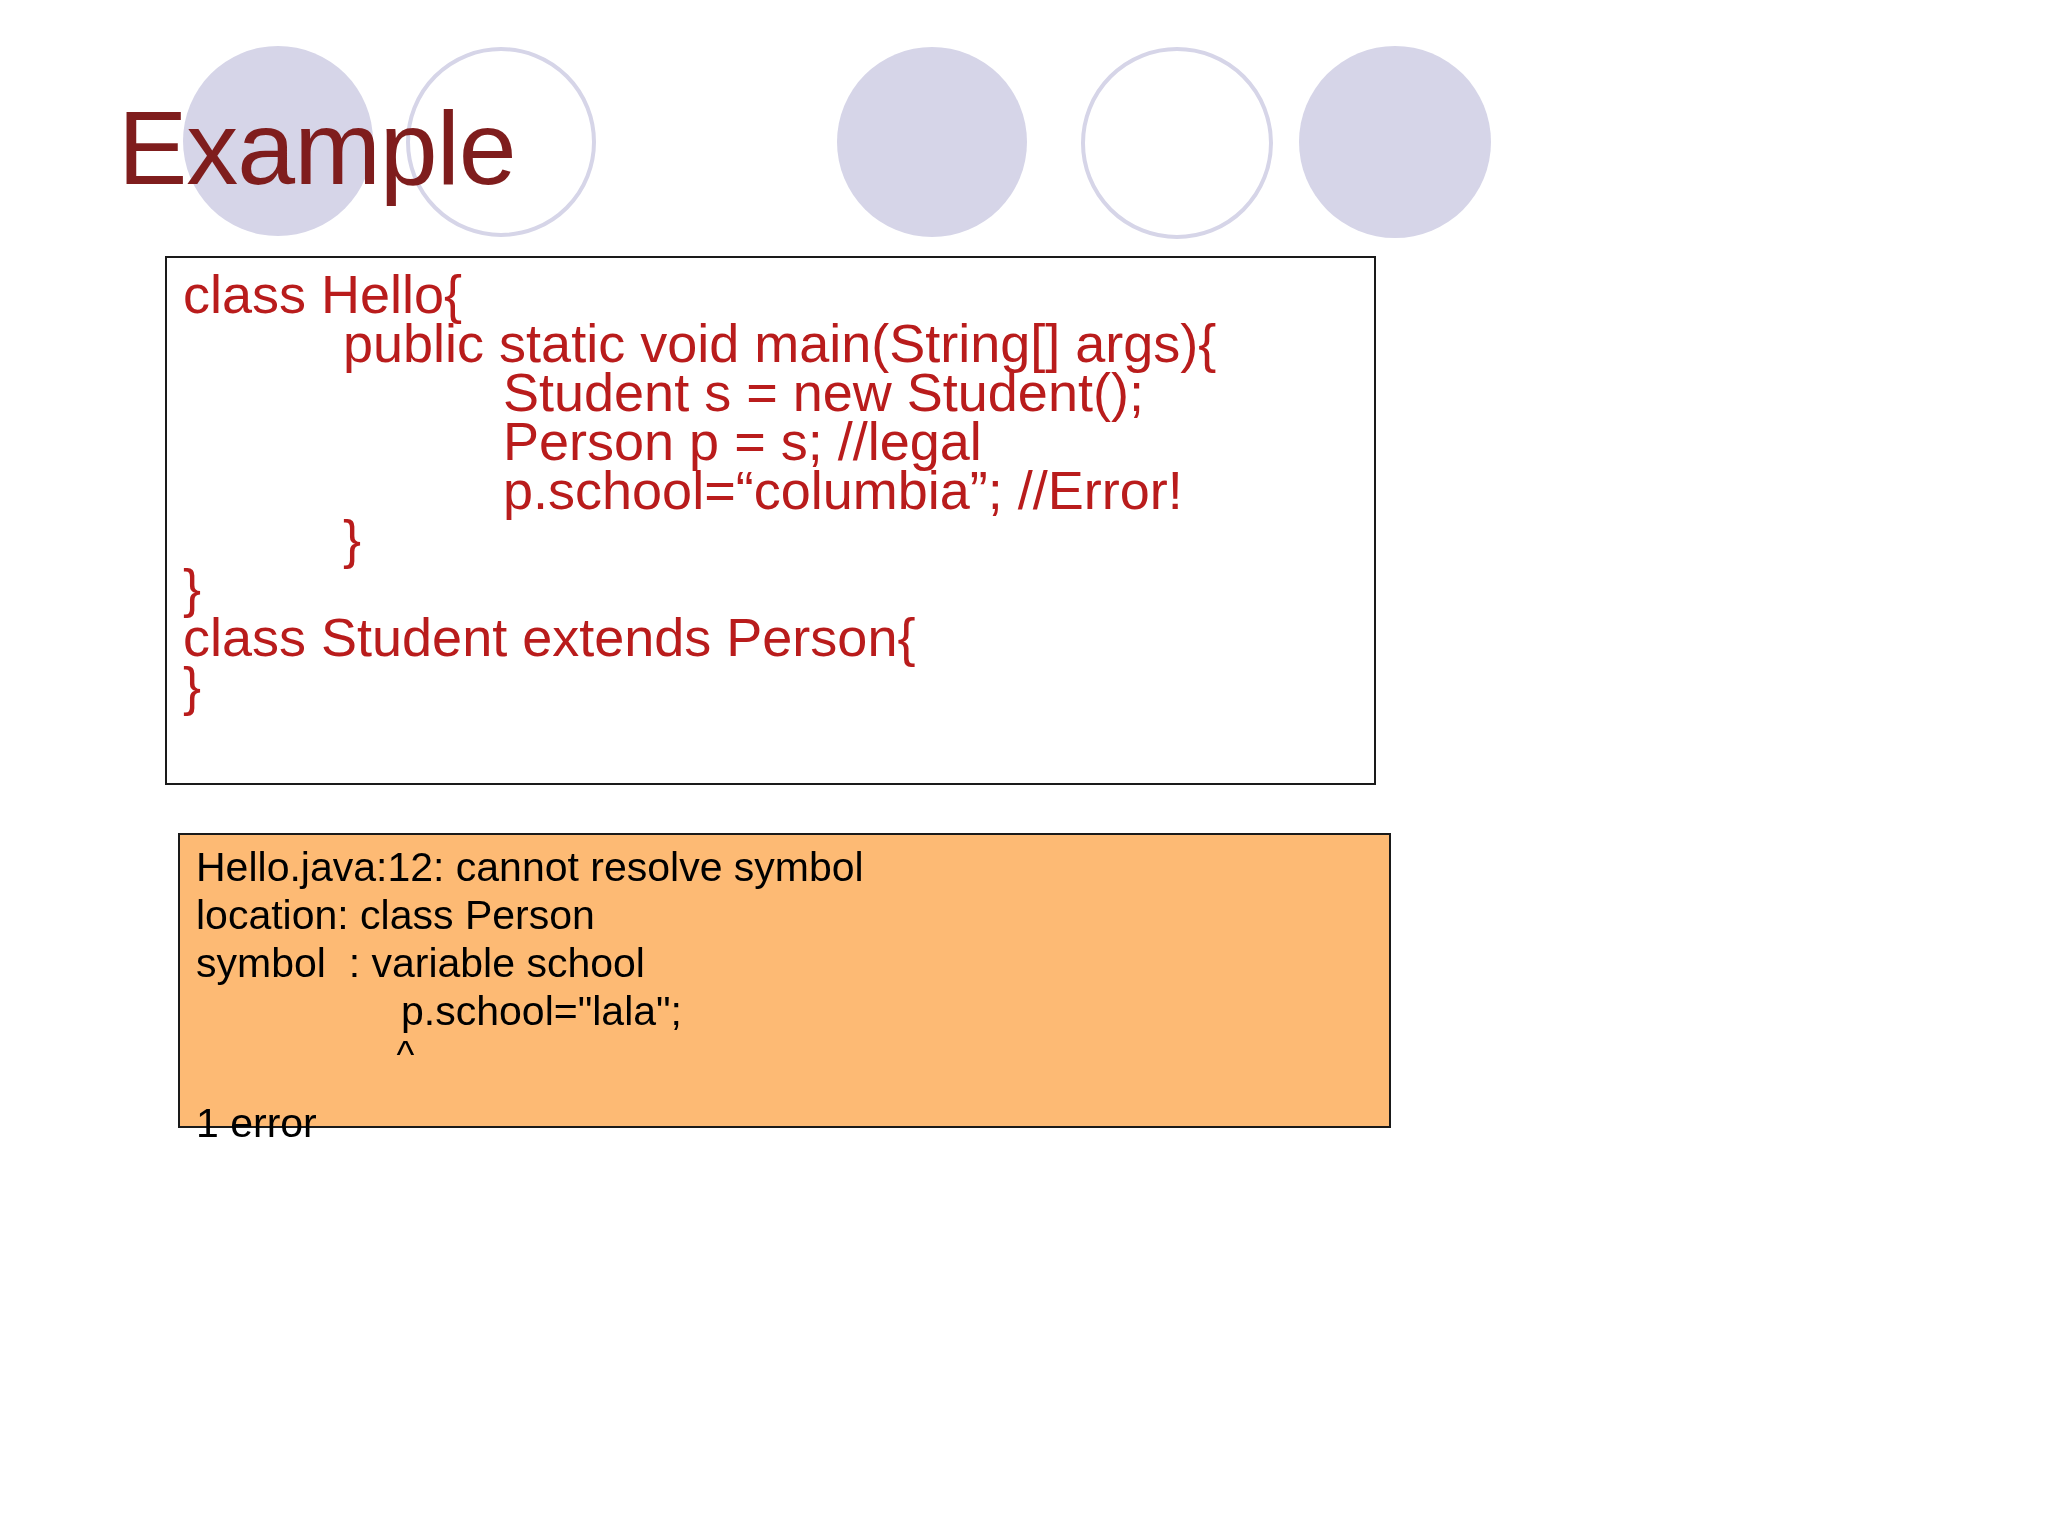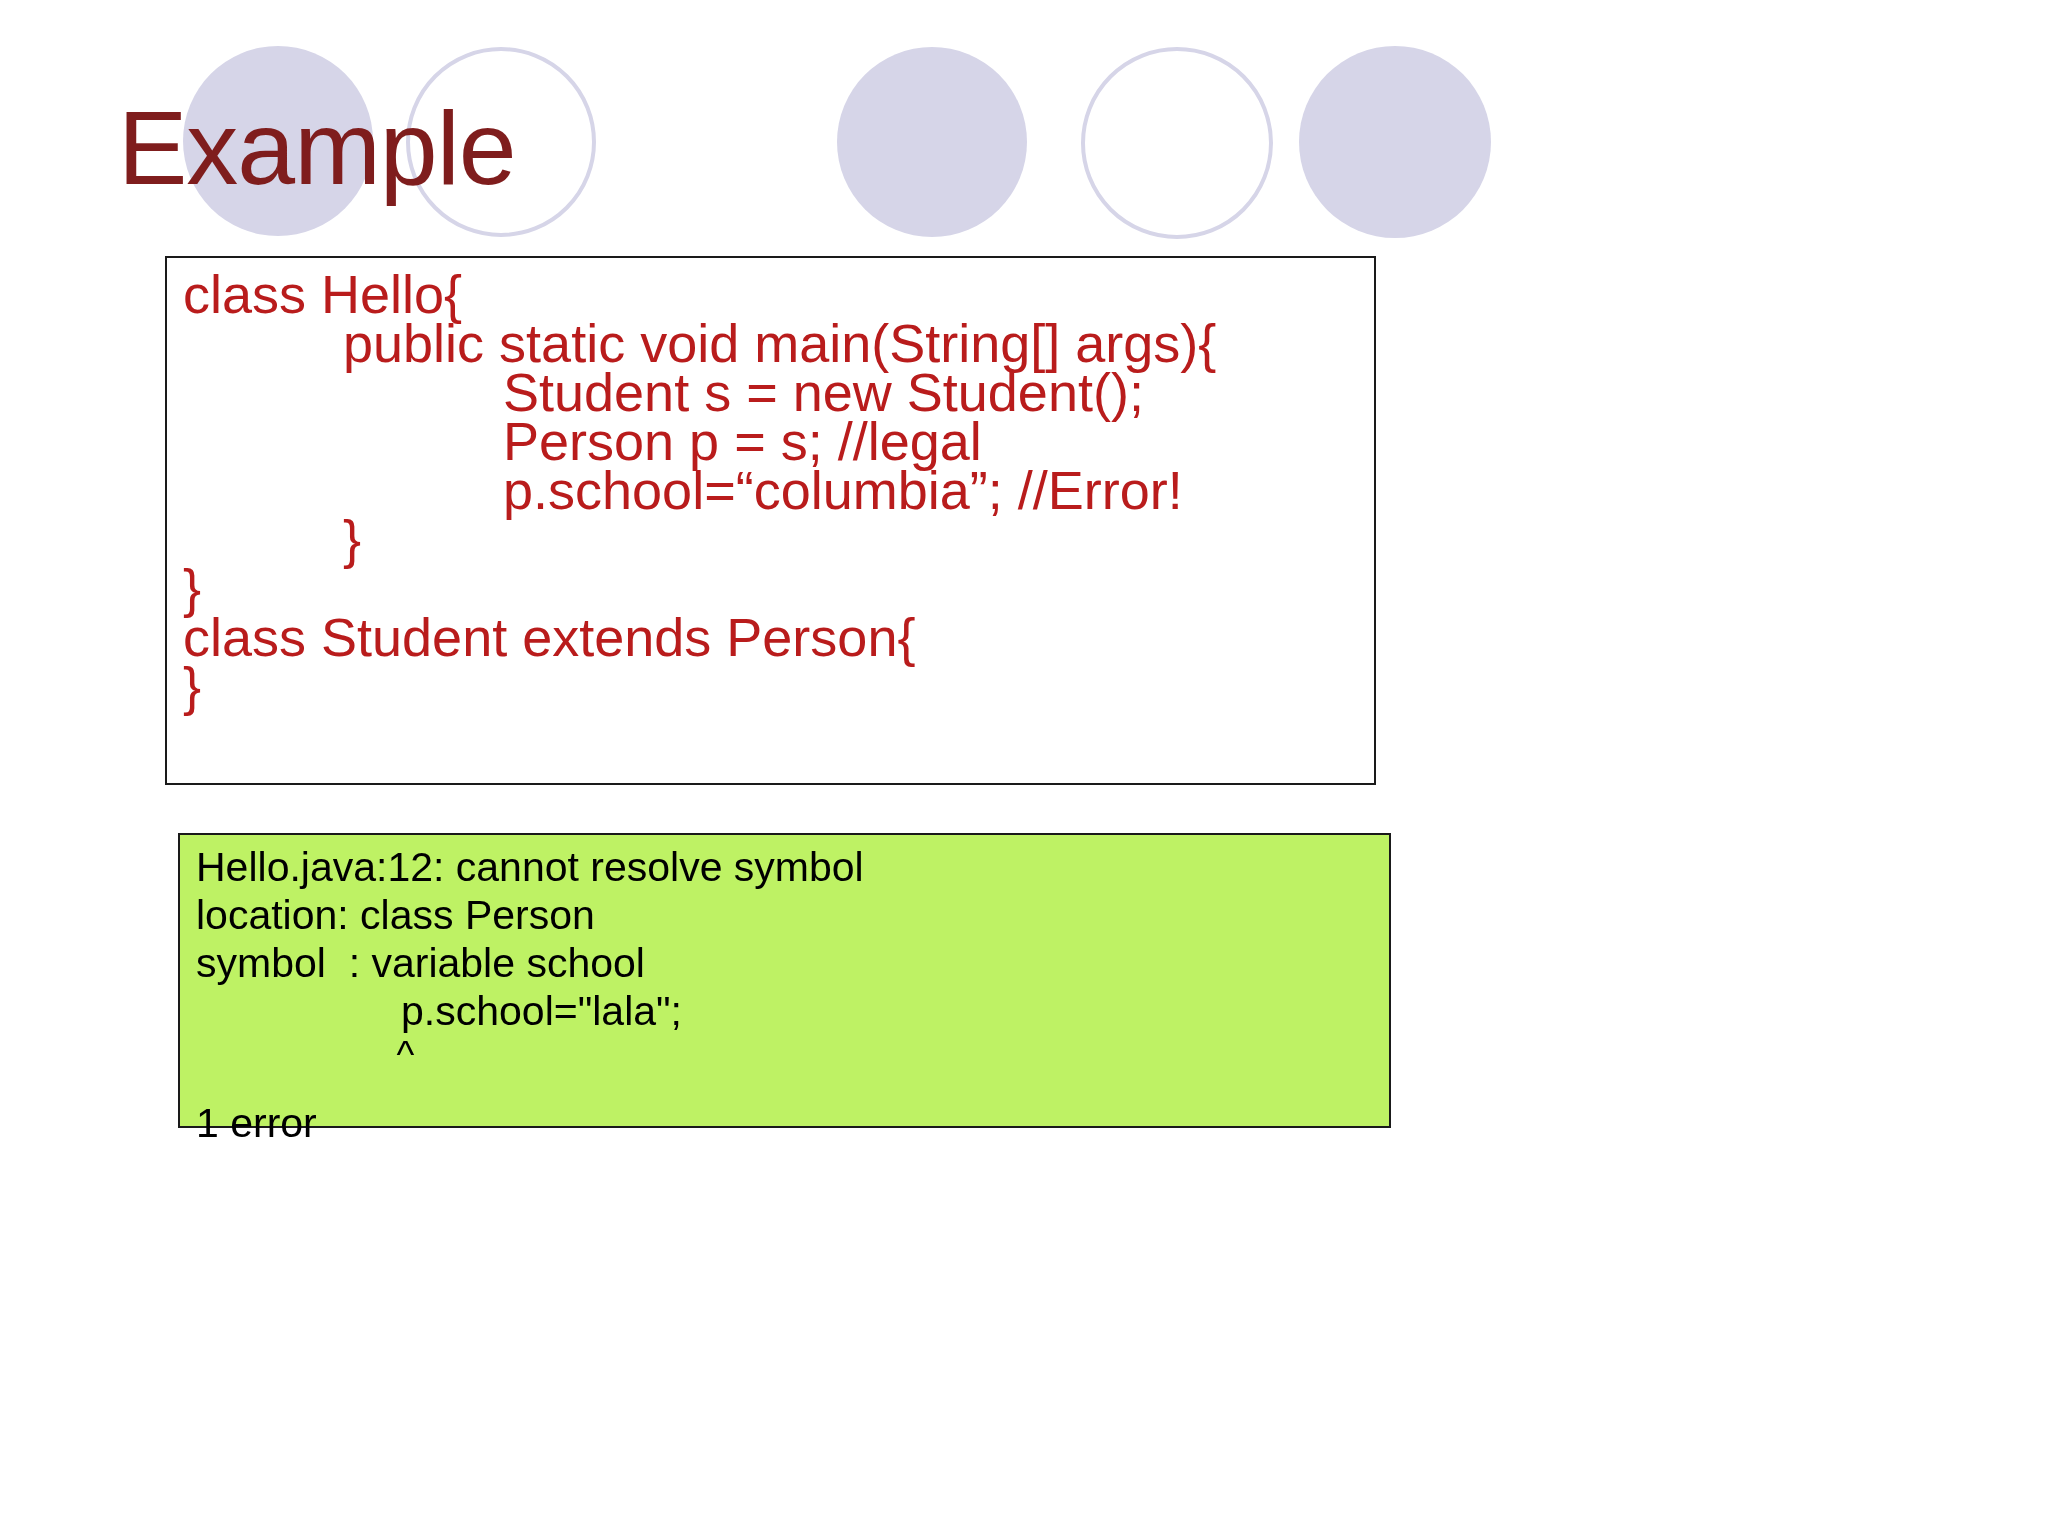--- a/index.html
+++ b/index.html
@@ -77,21 +77,21 @@
 
   
   #output-box {
     position: absolute;
     left: 178px;
     top: 833px;
     width: 1213px;
     height: 295px;
     border: 2px solid #1a1a1a;
     box-sizing: border-box;
-    background: #bef264;
+    background: #fdba74;
   }
   #output-lines {
     position: absolute;
     left: 16px;
     top: 8px;
     right: 4px;
   }
   .output-line {
     font-size: 41px;
     line-height: 48px;

